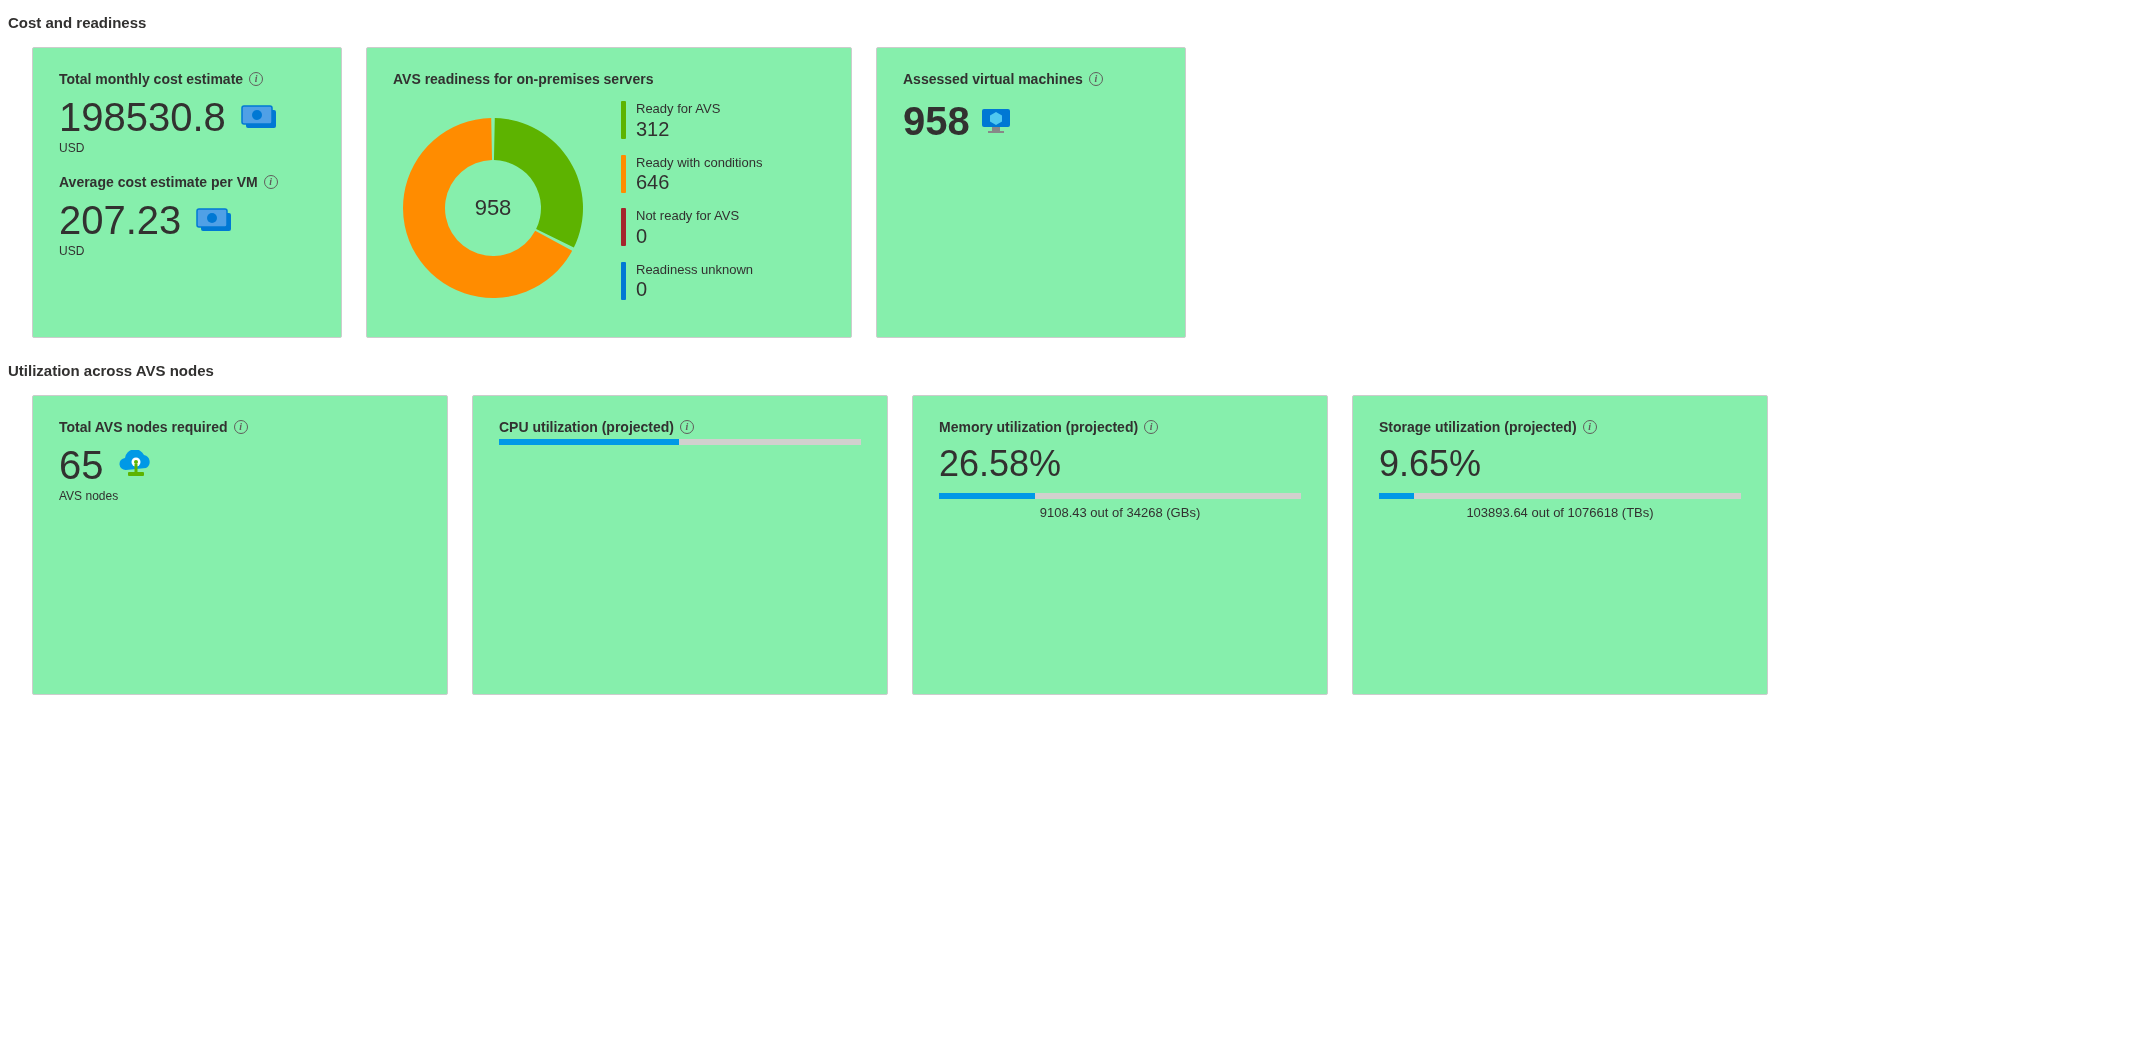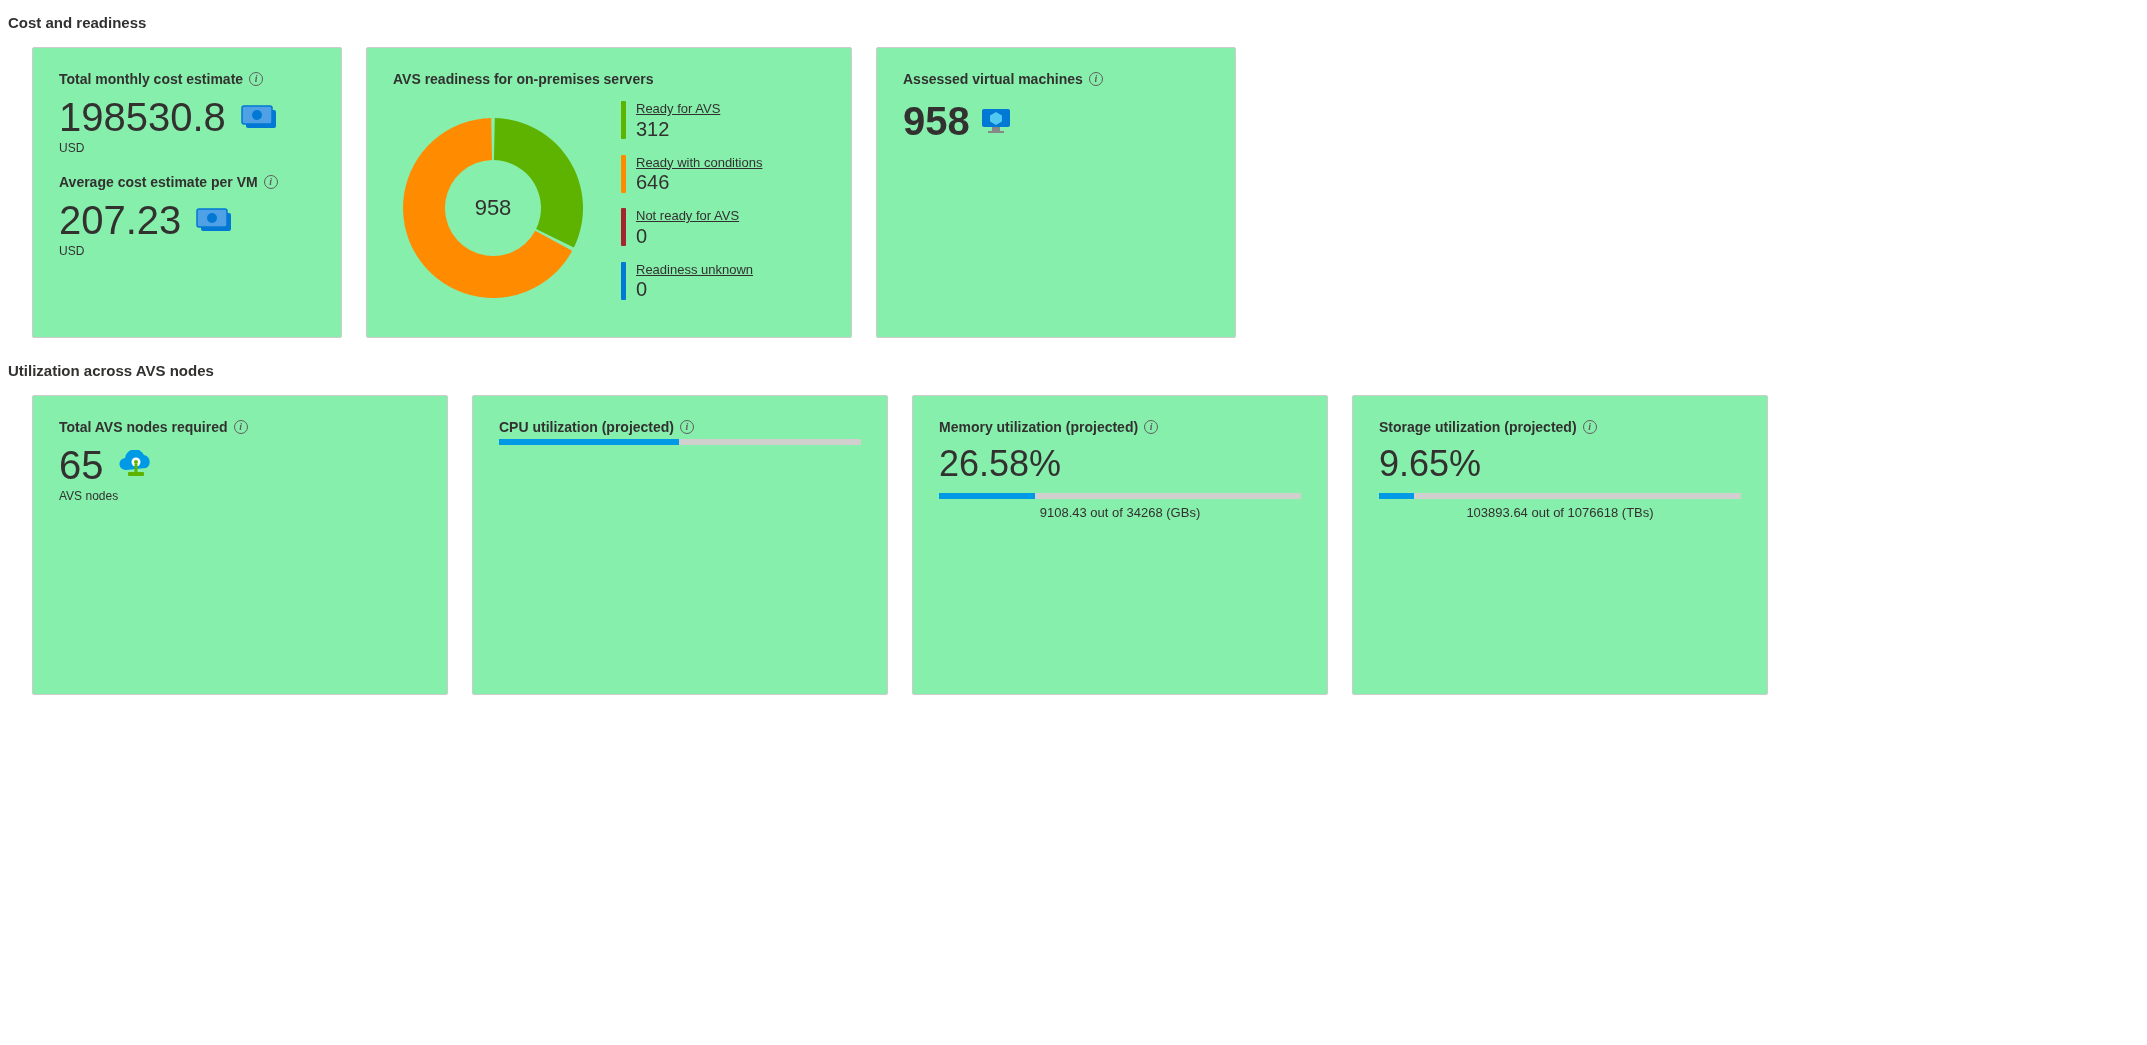--- a/index.html
+++ b/index.html
@@ -23,21 +23,21 @@
     align-items: stretch;
   }
   .card {
     border: 1px solid #cccccc;
     border-radius: 2px;
     padding: 22px 26px;
     background: #86efac;
   }
   .card-cost { width: 310px; }
   .card-readiness { width: 486px; }
-  .card-assessed { width: 360px; }
+  .card-assessed { width: 310px; }
   .card-nodes, .card-util { width: 416px; min-height: 300px; }
   .card-title {
     font-size: 14px;
     font-weight: 600;
     color: #323130;
     display: inline-flex;
     align-items: center;
     gap: 6px;
     margin-bottom: 4px;
   }
@@ -108,21 +108,21 @@
     align-items: flex-start;
     gap: 10px;
     margin-bottom: 14px;
   }
   .legend-bar {
     width: 5px;
     height: 38px;
     border-radius: 1px;
     flex: none;
   }
-  .legend-text .ll { font-size: 13px; color: #323130; line-height: 1.2; text-decoration: underline; }
+  .legend-text .ll { font-size: 13px; color: #323130; line-height: 1.2; }
   .legend-text .lv { font-size: 20px; color: #323130; line-height: 1.2; }
   .pct-big {
     font-size: 36px;
     font-weight: 400;
     margin: 4px 0 8px 0;
   }
   .progress {
     width: 100%;
     height: 6px;
     background: #d2d0ce;

